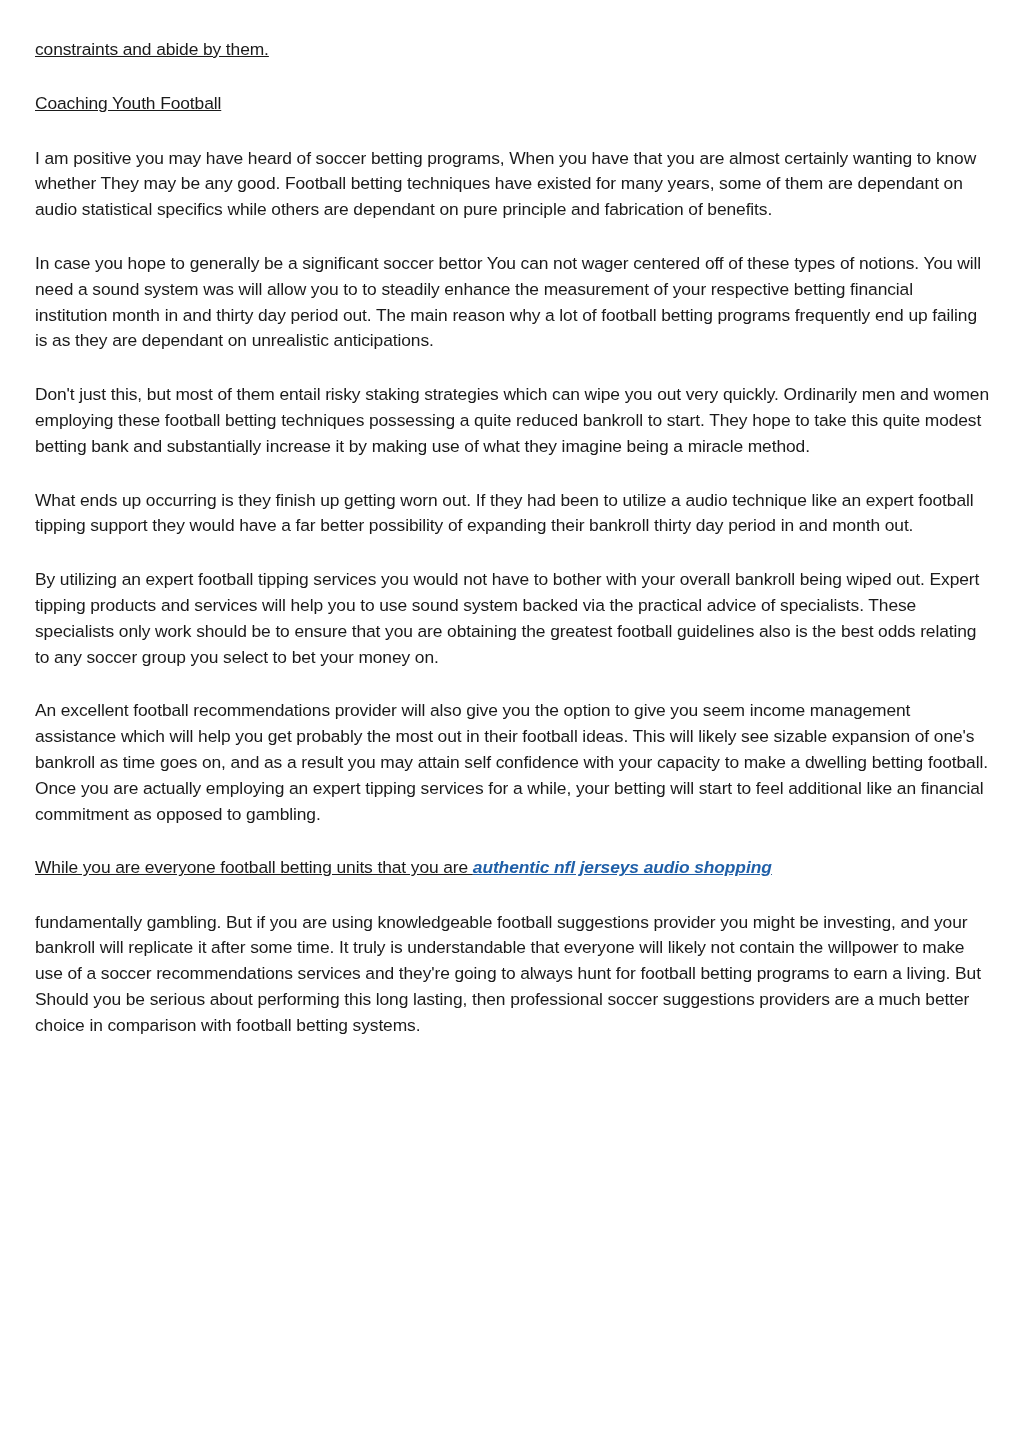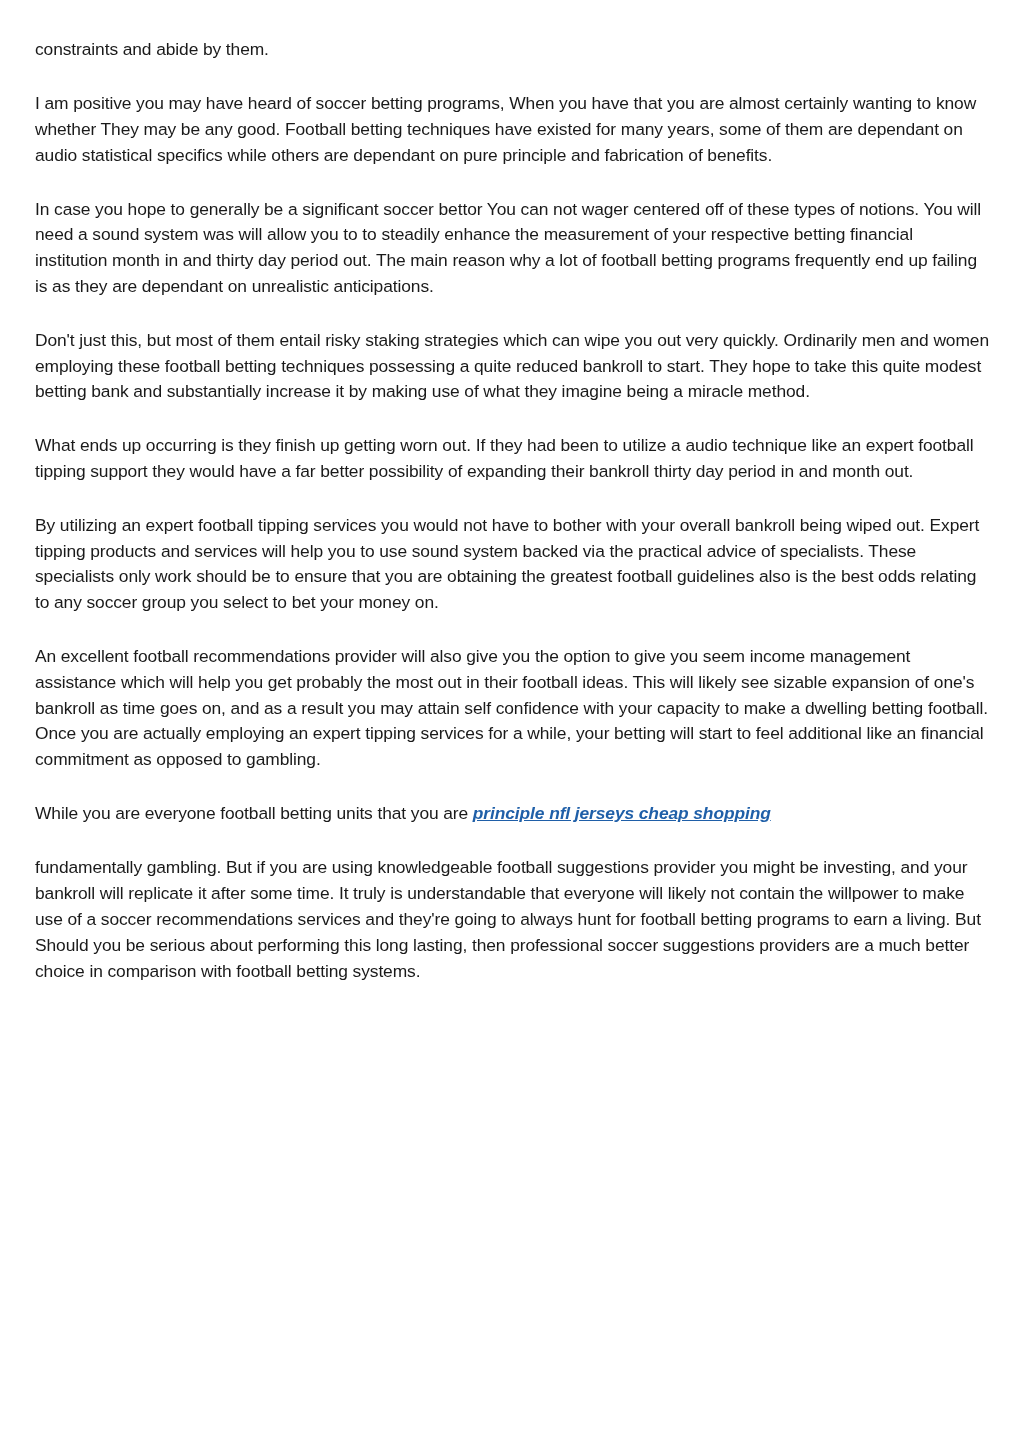--- a/index.html
+++ b/index.html
@@ -20,35 +20,36 @@
       left: 35px;
       top: 37px;
       width: 955px;
     }
     .para {
       margin: 0 0 28px 0;
       font-size: 17.4px;
       line-height: 25.8px;
       letter-spacing: -0.1px;
     }
-    .para.single { margin-bottom: 28.5px; }
+    .para.single { margin-bottom: 28.5px; text-decoration: underline; }
     .link {
       color: #1f5fa8;
       font-weight: bold;
       font-style: italic;
       text-decoration: underline;
       cursor: pointer;
     }
   </style>
 </head>
 <body>
 
 <div class="page">
   <p class="para single">constraints and abide by them.</p>
+  <p class="para single">Coaching Youth Football</p>
   <p class="para">I am positive you may have heard of soccer betting programs, When you have that you are almost certainly wanting to know whether They may be any good. Football betting techniques have existed for many years, some of them are dependant on audio statistical specifics while others are dependant on pure principle and fabrication of benefits.</p>
   <p class="para">In case you hope to generally be a significant soccer bettor You can not wager centered off of these types of notions. You will need a sound system was will allow you to to steadily enhance the measurement of your respective betting financial institution month in and thirty day period out. The main reason why a lot of football betting programs frequently end up failing is as they are dependant on unrealistic anticipations.</p>
   <p class="para">Don't just this, but most of them entail risky staking strategies which can wipe you out very quickly. Ordinarily men and women employing these football betting techniques possessing a quite reduced bankroll to start. They hope to take this quite modest betting bank and substantially increase it by making use of what they imagine being a miracle method.</p>
   <p class="para">What ends up occurring is they finish up getting worn out. If they had been to utilize a audio technique like an expert football tipping support they would have a far better possibility of expanding their bankroll thirty day period in and month out.</p>
   <p class="para">By utilizing an expert football tipping services you would not have to bother with your overall bankroll being wiped out. Expert tipping products and services will help you to use sound system backed via the practical advice of specialists. These specialists only work should be to ensure that you are obtaining the greatest football guidelines also is the best odds relating to any soccer group you select to bet your money on.</p>
   <p class="para">An excellent football recommendations provider will also give you the option to give you seem income management assistance which will help you get probably the most out in their football ideas. This will likely see sizable expansion of one's bankroll as time goes on, and as a result you may attain self confidence with your capacity to make a dwelling betting football. Once you are actually employing an expert tipping services for a while, your betting will start to feel additional like an financial commitment as opposed to gambling.</p>
-  <p class="para single"><span>While you are everyone football betting units that you are </span><a class="link">principle nfl jerseys cheap shopping</a></p>
+  <p class="para single"><span>While you are everyone football betting units that you are </span><a class="link">authentic nfl jerseys audio shopping</a></p>
   <p class="para">fundamentally gambling. But if you are using knowledgeable football suggestions provider you might be investing, and your bankroll will replicate it after some time. It truly is understandable that everyone will likely not contain the willpower to make use of a soccer recommendations services and they're going to always hunt for football betting programs to earn a living. But Should you be serious about performing this long lasting, then professional soccer suggestions providers are a much better choice in comparison with football betting systems.</p>
 </div>
 
 </body></html>

